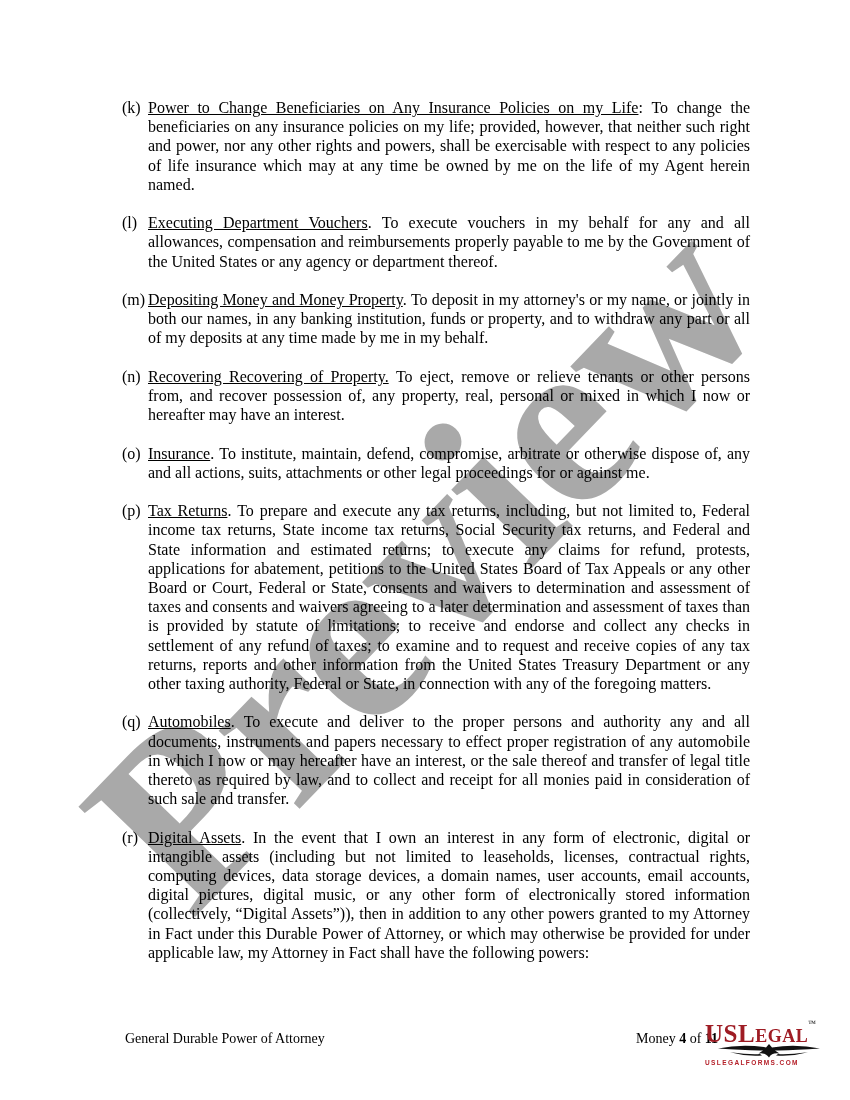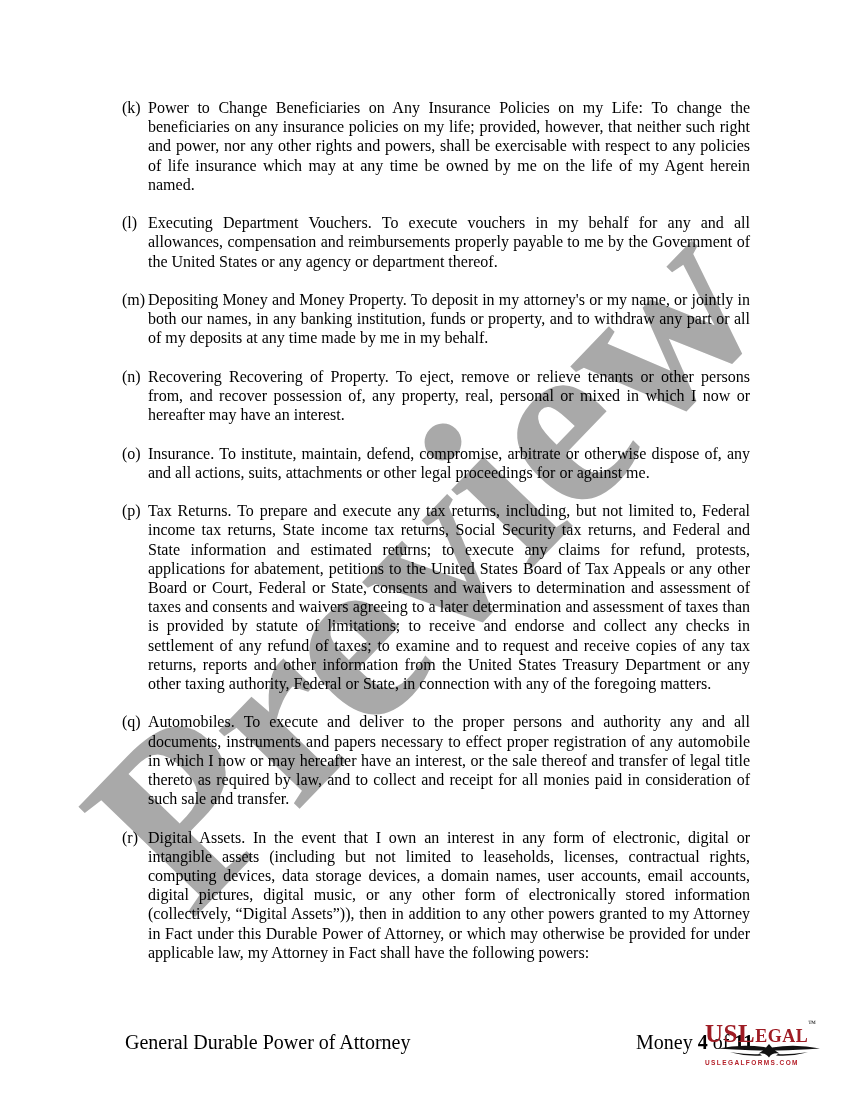--- a/index.html
+++ b/index.html
@@ -37,26 +37,26 @@
     margin: 0 100px 19.2px 148px;
     font-size: 16px;
     line-height: 19.2px;
     text-align: justify;
   }
   .plabel {
     position: absolute;
     left: -26px; top: 0;
     white-space: nowrap;
   }
-  .phead { }
+  .phead { text-decoration: underline; }
   .footer {
     position: absolute;
     top: 1031px; left: 0;
     width: 708px; height: 40px;
-    font-size: 20px;
+    font-size: 14px;
     z-index: 2;
     text-align: right;
   }
   .footer-title { position: absolute; left: 125px; top: 0; }
   .page-info { position: absolute; left: 636px; top: 0; white-space: nowrap; }
   .page-info .num { font-weight: bold; }
   .logo {
     position: absolute;
     left: 705px; top: 1021px;
     width: 128px;

